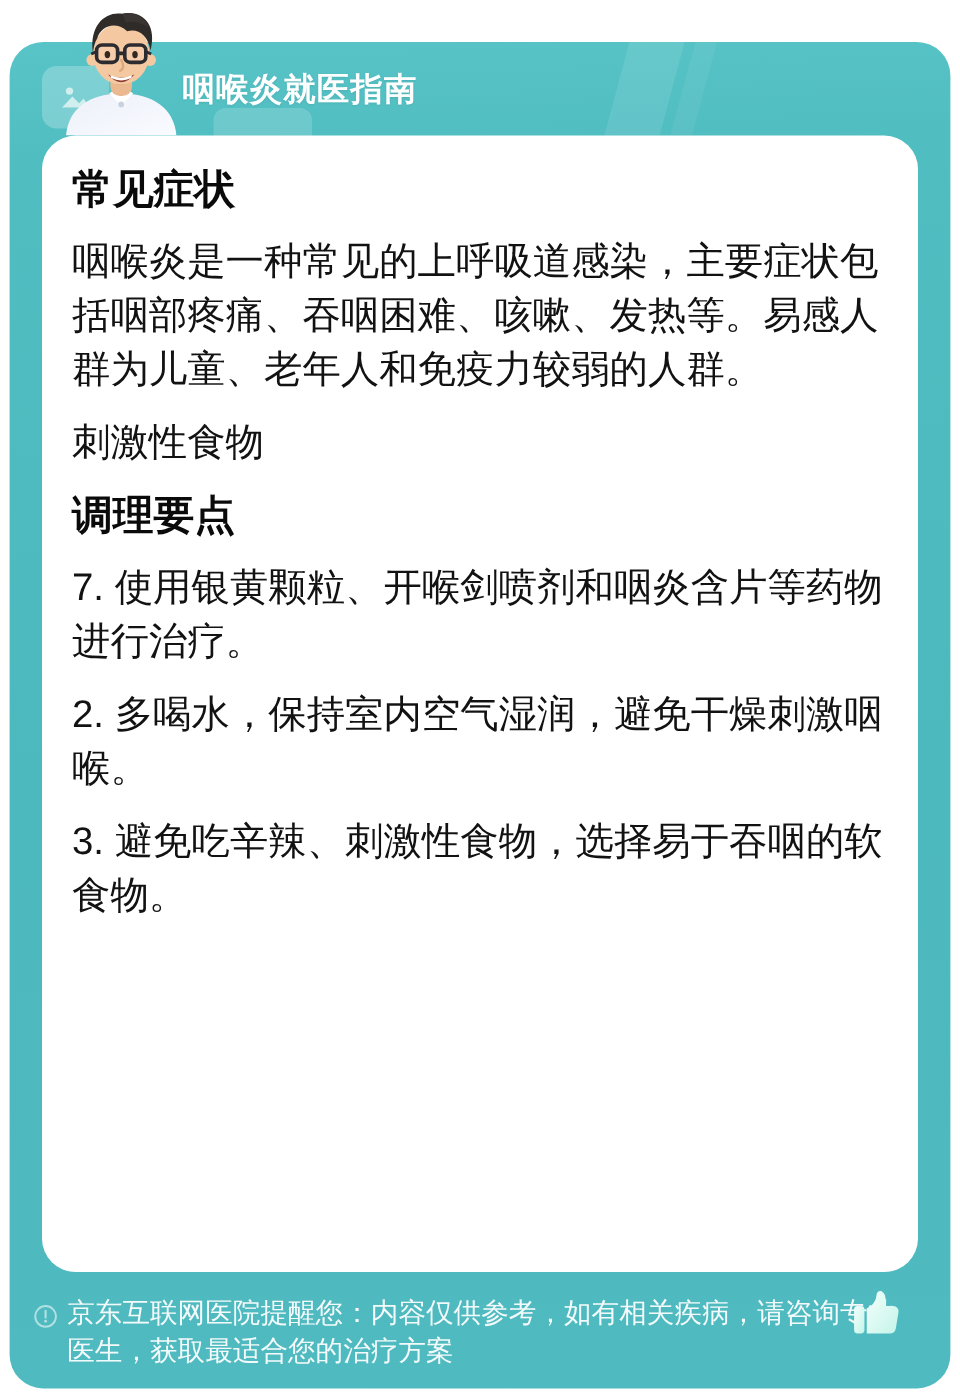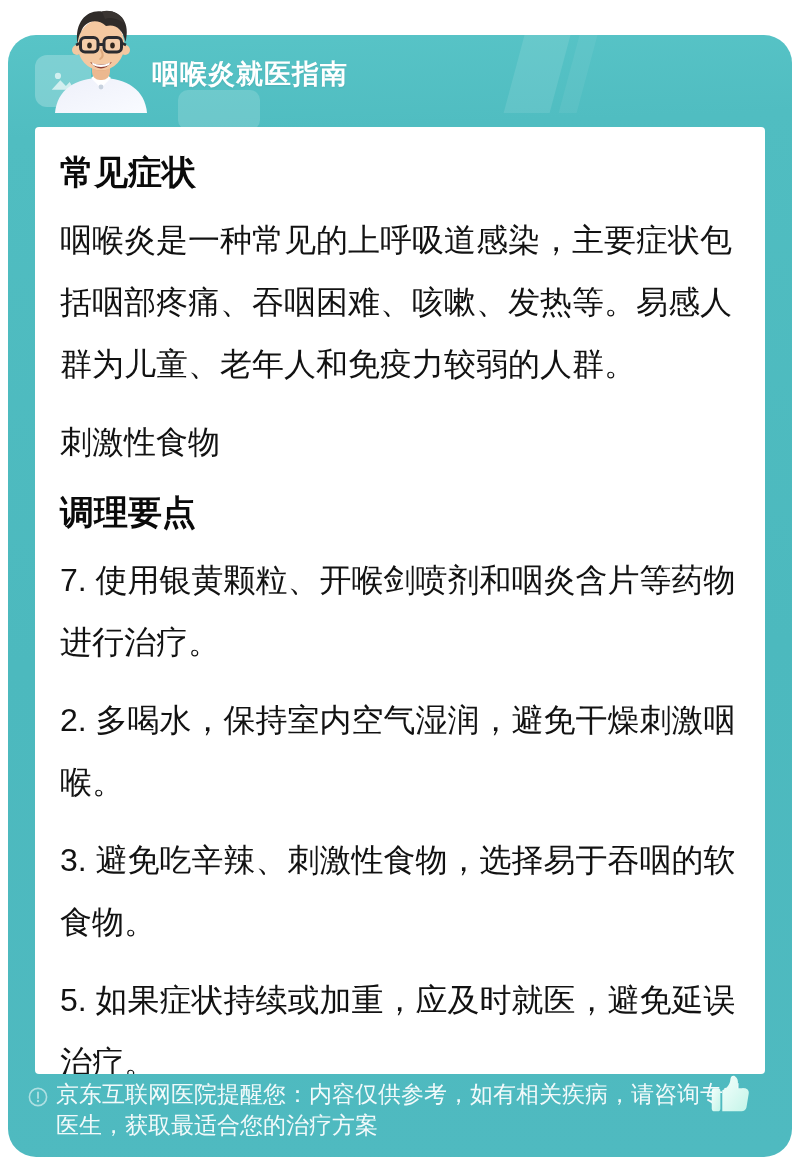--- a/index.html
+++ b/index.html
@@ -36,32 +36,32 @@
     background:rgba(255,255,255,0.24); border-radius:12px;
     display:flex; align-items:center; justify-content:center;
   }
   .avatar { position:absolute; left:37px; top:-27px; width:112px; height:105px; }
   .title {
     position:absolute; left:144px; top:21px; margin:0;
     font-size:27px; font-weight:700; color:#ffffff; letter-spacing:1px;
     text-shadow:0 1px 2px rgba(0,0,0,0.08);
   }
   .card {
-    position:absolute; left:27px; top:92px; width:730px; height:947px;
-    background:#ffffff; border-radius:4px;
+    position:absolute; left:27px; top:78px; width:730px; height:947px;
+    background:#ffffff; border-radius:28px;
     padding:24px 25px; box-sizing:border-box; overflow:hidden;
   }
   .card h2 {
     font-size:34px; font-weight:700; color:#0a0a0a;
     margin:18px 0 16px; line-height:42px;
   }
   .card h2.first { margin-top:0; }
   .card p {
     font-size:32px; color:#121212;
-    margin:0 0 16px; line-height:62px;
+    margin:0 0 16px; line-height:45px;
     word-break:break-all;
   }
   .footer { position:absolute; left:12px; bottom:12px; width:760px; height:66px; }
   .info-icon { position:absolute; left:8px; top:8px; width:20px; height:20px; opacity:0.55; }
   .disclaimer {
     margin:0 0 0 36px; width:698px;
     font-size:23px; line-height:31px;
     color:rgba(255,255,255,0.93);
     word-break:break-all;
   }
@@ -121,21 +121,20 @@
   <div class="card">
     <h2 class="first">常见症状</h2>
     <p>咽喉炎是一种常见的上呼吸道感染，主要症状包括咽部疼痛、吞咽困难、咳嗽、发热等。易感人群为儿童、老年人和免疫力较弱的人群。</p>
 
     <p>刺激性食物</p>
 
     <h2>调理要点</h2>
     <p>7. 使用银黄颗粒、开喉剑喷剂和咽炎含片等药物进行治疗。</p>
     <p>2. 多喝水，保持室内空气湿润，避免干燥刺激咽喉。</p>
     <p>3. 避免吃辛辣、刺激性食物，选择易于吞咽的软食物。</p>
-    <p>5. 如果症状持续或加重，应及时就医，避免延误治疗。</p>
   </div>
 
   <div class="footer">
     <span class="info-icon">
       <svg width="20" height="20" viewBox="0 0 20 20">
         <circle cx="10" cy="10" r="8.6" fill="none" stroke="#ffffff" stroke-width="1.6"></circle>
         <path d="M10 5.4 L10 11" stroke="#ffffff" stroke-width="1.8" stroke-linecap="round"></path>
         <circle cx="10" cy="14" r="1.2" fill="#ffffff"></circle>
       </svg>
     </span>

